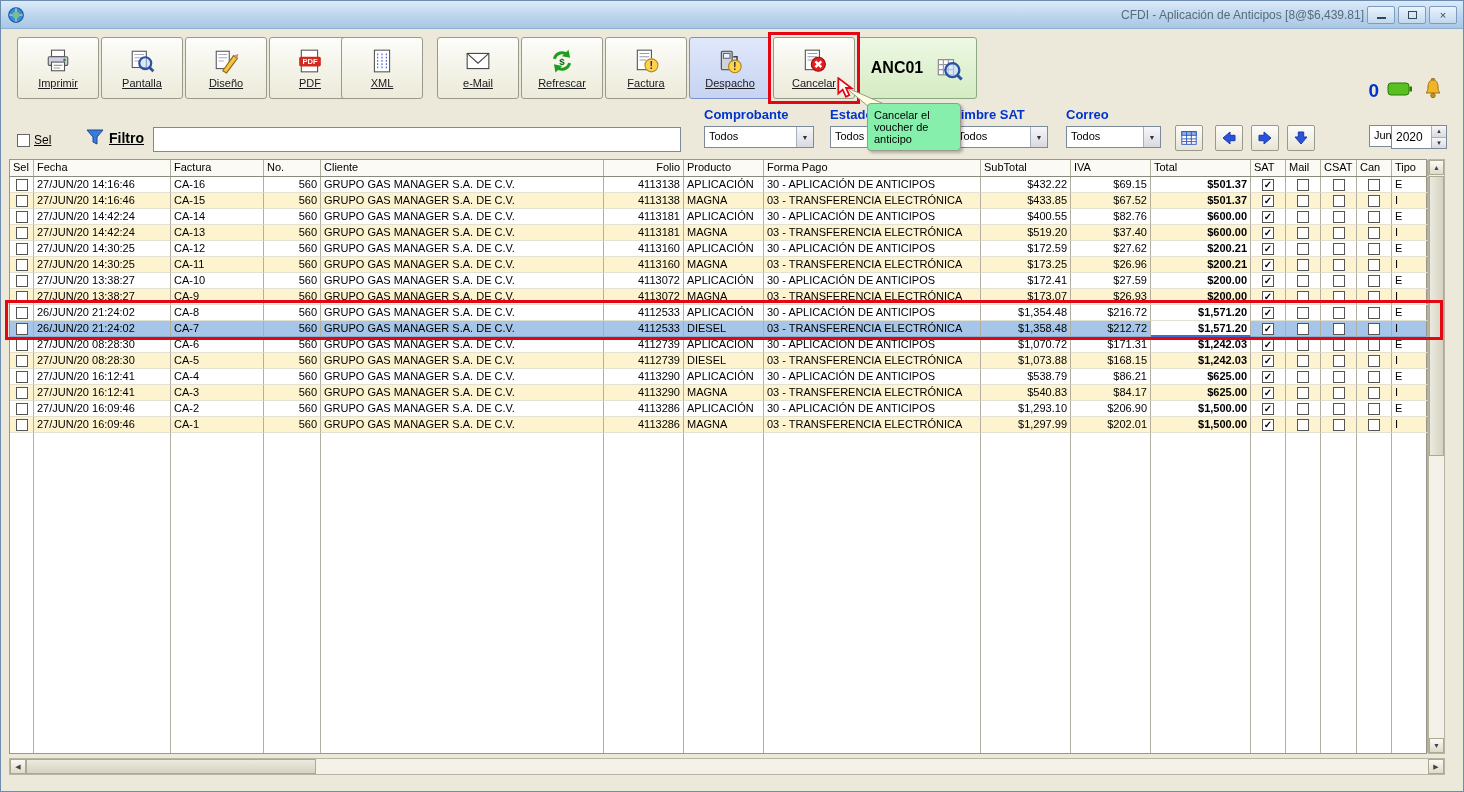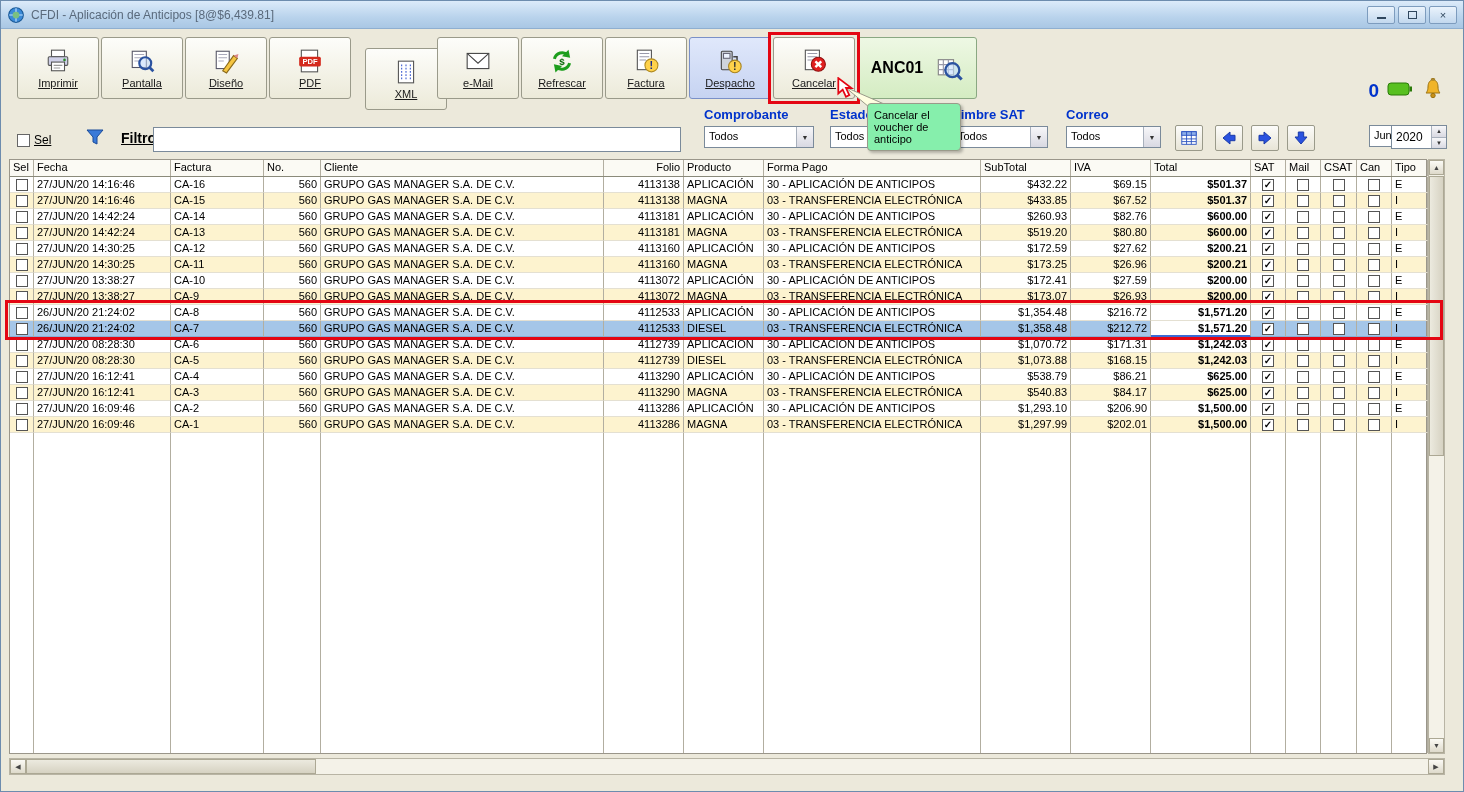--- a/index.html
+++ b/index.html
@@ -4,21 +4,21 @@
 <style>
   * { box-sizing: border-box; margin: 0; padding: 0; }
   html,body { width:1464px; height:792px; font-family:"Liberation Sans",sans-serif; background:#888; }
   .window { position:absolute; left:0; top:0; width:1464px; height:792px; background:#ece9db; border:1px solid #6d8cae; overflow:hidden; }
 
   
   .titlebar { position:absolute; left:0; top:0; width:100%; height:28px;
     background:linear-gradient(#dcebfa,#b9d3ec 60%,#a9c7e4); border-bottom:1px solid #8fafd0;
     display:flex; align-items:center; padding:0 6px; }
   .titlebar .app-ic { width:18px; height:18px; margin-right:6px; }
-  .titlebar .ttl { font-size:12px; color:#5a6a7c; flex:1; }
+  .titlebar .ttl { font-size:12px; color:#5a6a7c; flex:1;text-align:right; }
   .win-btn { width:28px; height:18px; margin-left:3px; border:1px solid #7d9cbe; border-radius:2px;
     background:linear-gradient(#eaf3fc,#c2d8ee); display:flex; align-items:center; justify-content:center;
     font-size:11px; color:#30475e; cursor:default; }
   .win-btn .minbar{ width:9px; height:2px; background:#30475e; margin-top:6px;}
   .win-btn .maxbox{ width:9px; height:8px; border:1.5px solid #30475e; }
 
   
   .toolbar { position:absolute; left:0; top:28px; width:100%; height:82px; background:#ece9db; }
   .tb-btn { position:absolute; top:8px; width:82px; height:62px; border:1px solid #9a9a8a; border-radius:3px;
     background:linear-gradient(#fdfdfa,#ecead9); display:flex; flex-direction:column; align-items:center;
@@ -31,21 +31,21 @@
   .tb-right { position:absolute; right:18px; top:48px; display:flex; align-items:center; gap:8px; }
   .tb-counter { font-size:19px; font-weight:bold; color:#0033cc; }
 
   
   .filterbar { position:absolute; left:0; top:98px; width:100%; height:60px; }
   .selwrap { position:absolute; left:16px; top:34px; display:flex; align-items:center; gap:4px; }
   .cbx { width:13px; height:13px; border:1px solid #666; background:#fff; display:inline-flex;
     align-items:center; justify-content:center; font-size:11px; line-height:11px; font-weight:bold; }
   .sel-lab { font-size:12px; text-decoration:underline; }
   .funnel { position:absolute; left:84px; top:28px; width:20px; height:20px; }
-  .filtro-lab { position:absolute; left:120px; top:31px; font-size:14px; font-weight:bold; text-decoration:underline; color:#000; }
+  .filtro-lab { position:absolute; left:108px; top:31px; font-size:14px; font-weight:bold; text-decoration:underline; color:#000; }
   .filter-input { position:absolute; left:152px; top:28px; width:528px; height:25px; border:1px solid #7a8a9a;
     background:#fff; font-size:12px; padding:0 5px; font-family:"Liberation Sans",sans-serif; }
   .fgroup { position:absolute; top:8px;margin-left:17px; }
   .fl { font-size:13px; font-weight:bold; color:#0033cc; margin-bottom:4px; }
   .combo { height:22px; background:#fff; border:1px solid #7a8a9a; display:flex; align-items:stretch; }
   .combo .val { flex:1; font-size:11px; padding:3px 4px; color:#000; overflow:hidden; white-space:nowrap; }
   .combo .dd { width:17px; background:linear-gradient(#f7f7f9,#d9d9e2); border-left:1px solid #a8b0bc;
     display:flex; align-items:center; justify-content:center; font-size:7px; color:#333; }
   .mini-btn { position:absolute; top:26px; width:28px; height:26px; border:1px solid #9a9a8a; border-radius:2px;
     background:linear-gradient(#fcfcfa,#e8e5d6); display:flex; align-items:center; justify-content:center; }
@@ -151,21 +151,21 @@
           <span class="lab">Diseño</span>
         </div>
         <div class="tb-btn" style="left: 268px;">
           <span class="ic"><svg viewBox="0 0 24 24" width="28" height="26">
               <rect x="4" y="2" width="15" height="20" fill="#fff" stroke="#555"></rect>
               <rect x="2" y="8" width="20" height="9" rx="1.5" fill="#d42a1e"></rect>
               <text x="12" y="15" font-size="7" fill="#fff" text-anchor="middle" font-weight="bold" font-family="Liberation Sans, sans-serif">PDF</text>
             </svg></span>
           <span class="lab">PDF</span>
         </div>
-        <div class="tb-btn" style="left: 364px; margin-top: 11px;">
+        <div class="tb-btn" style="left: 340px;">
           <span class="ic"><svg viewBox="0 0 24 24" width="28" height="26">
               <rect x="5" y="2" width="14" height="20" fill="#fff" stroke="#555"></rect>
               <path d="M8 5 V19 M12 5 V19 M16 5 V19" stroke="#3a5ad0" stroke-dasharray="1.6,1.4"></path>
             </svg></span>
           <span class="lab">XML</span>
         </div>
         <div class="tb-btn" style="left: 436px;">
           <span class="ic"><svg viewBox="0 0 24 24" width="28" height="26">
               <rect x="2" y="5" width="20" height="14" fill="#fff" stroke="#444"></rect>
               <path d="M2 5 L12 14 L22 5" fill="none" stroke="#444"></path>
@@ -396,21 +396,21 @@
           <div class="td c0 ck">
             <span class="cb"></span>
           </div>
           <div class="td c1">27/JUN/20 14:42:24</div>
           <div class="td c2">CA-14</div>
           <div class="td c3 r">560</div>
           <div class="td c4">GRUPO GAS MANAGER S.A. DE C.V.</div>
           <div class="td c5 r">4113181</div>
           <div class="td c6">APLICACIÓN</div>
           <div class="td c7">30 - APLICACIÓN DE ANTICIPOS</div>
-          <div class="td c8 r">$260.93</div>
+          <div class="td c8 r">$400.55</div>
           <div class="td c9 r">$82.76</div>
           <div class="td c10 r b">$600.00</div>
           <div class="td c11 ck">
             <span class="cb">✓</span>
           </div>
           <div class="td c12 ck">
             <span class="cb"></span>
           </div>
           <div class="td c13 ck">
             <span class="cb"></span>
@@ -425,21 +425,21 @@
             <span class="cb"></span>
           </div>
           <div class="td c1">27/JUN/20 14:42:24</div>
           <div class="td c2">CA-13</div>
           <div class="td c3 r">560</div>
           <div class="td c4">GRUPO GAS MANAGER S.A. DE C.V.</div>
           <div class="td c5 r">4113181</div>
           <div class="td c6">MAGNA</div>
           <div class="td c7">03 - TRANSFERENCIA ELECTRÓNICA</div>
           <div class="td c8 r">$519.20</div>
-          <div class="td c9 r">$80.80</div>
+          <div class="td c9 r">$37.40</div>
           <div class="td c10 r b">$600.00</div>
           <div class="td c11 ck">
             <span class="cb">✓</span>
           </div>
           <div class="td c12 ck">
             <span class="cb"></span>
           </div>
           <div class="td c13 ck">
             <span class="cb"></span>
           </div>

